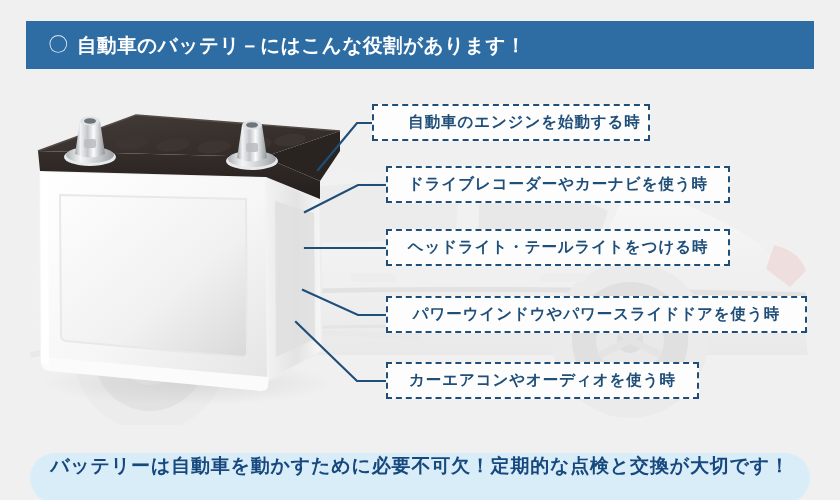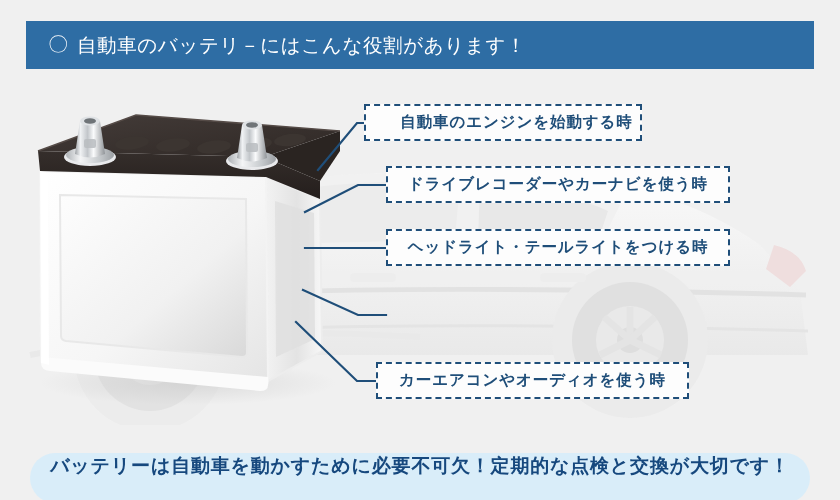--- a/index.html
+++ b/index.html
@@ -44,21 +44,21 @@
     font-size: 20px;
     line-height: 1;
     margin-right: 9px;
     font-weight: 400;
     display: inline-block;
     transform: translateY(-1px);
   }
   .header-title {
     color: #ffffff;
     font-size: 19.5px;
-    font-weight: normal;
+    font-weight: bold;
     letter-spacing: 0.6px;
     white-space: nowrap;
   }
 
   
   .battery {
     position: absolute;
     left: 28px;
     top: 95px;
     width: 330px;
@@ -263,34 +263,37 @@
       <path d="M305 212 L358 185 L386 185"></path>
 
       <path d="M305 248 L386 248"></path>
 
       <path d="M303 290 L358 315 L386 315"></path>
 
       <path d="M296 322 L357 381 L386 381"></path>
     </g>
   </svg>
 
-  <div class="label-box" style="left:364px; top:104px; width:278px; height:37px;padding-left:27px;">
+  <div class="label-box" style="left:372px; top:104px; width:278px; height:37px;padding-left:27px;">
     <span>自動車のエンジンを始動する時</span>
   </div>
 
   <div class="label-box" style="left:386px; top:166px; width:344px; height:37px;align-items:center;">
     <span>ドライブレコーダーやカーナビを使う時</span>
   </div>
 
   <div class="label-box" style="left:386px; top:229px; width:344px; height:37px;justify-content:center;">
     <span>ヘッドライト・テールライトをつける時</span>
   </div>
 
-
-  <div class="label-box" style="left:376px; top:362px; width:313px; height:37px;">
+  <div class="label-box" style="left:386px; top:296px; width:421px; height:37px;">
+    <span>パワーウインドウやパワースライドドアを使う時</span>
+  </div>
+
+  <div class="label-box" style="left:386px; top:362px; width:313px; height:37px;">
     <span>カーエアコンやオーディオを使う時</span>
   </div>
 
   <div class="footer-bar">
     <span class="footer-text">バッテリーは自動車を動かすために必要不可欠！定期的な点検と交換が大切です！</span>
   </div>
 
 </div>
 
 </body></html>

